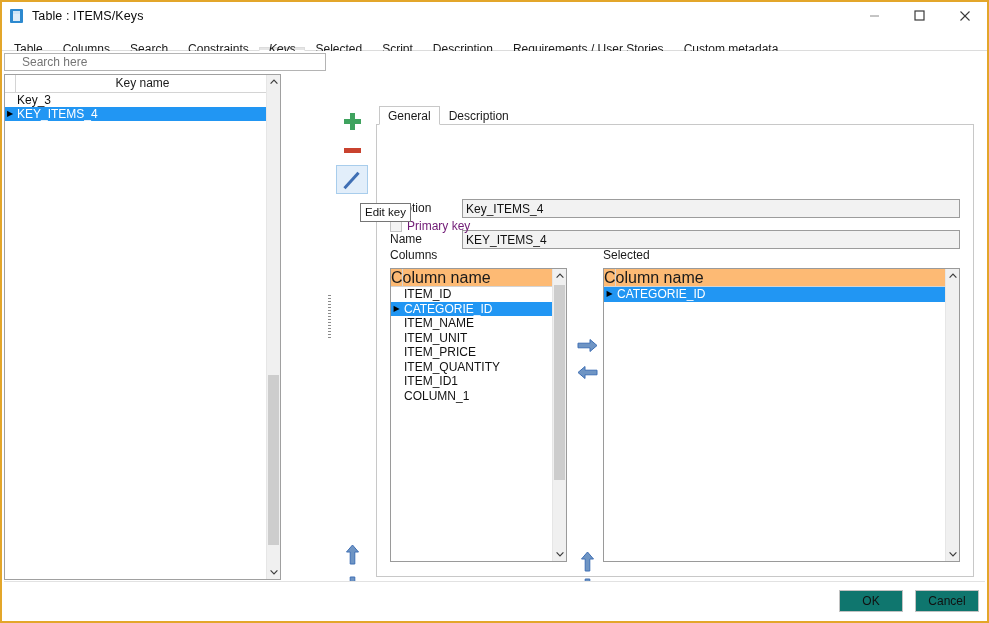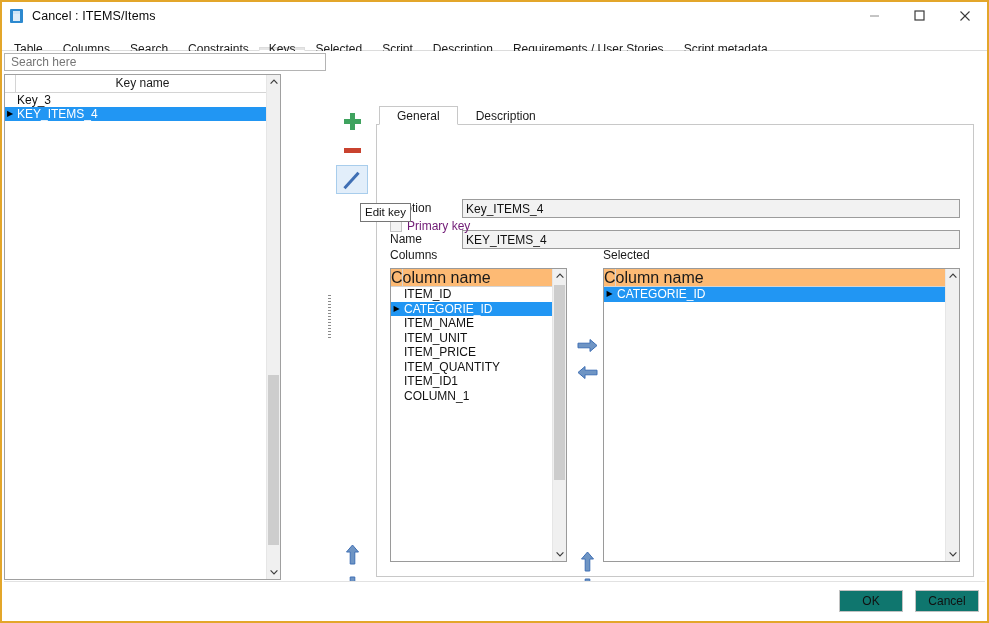--- a/index.html
+++ b/index.html
@@ -97,20 +97,21 @@
     box-sizing: border-box;
     border: 1px solid transparent;
     border-bottom: none;
     margin-top: 18px;
   }
   .tabstrip .tab.active {
     background: #e5e5e5;
     border: 1px solid #dcdcdc;
     border-bottom: 1px solid #ffffff;
     margin-bottom: -1px;
+    font-style: italic;
   }
 
   
   .body {
     flex: 1 1 auto;
     position: relative;
     background: #ffffff;
   }
 
   
@@ -122,21 +123,21 @@
   .search-box {
     position: absolute;
     left: 0; top: 0;
     width: 322px; height: 18px;
     box-sizing: border-box;
     border: 1px solid #b4b4b4;
     background: #ffffff;
     font-family: "Liberation Sans", sans-serif;
     font-size: 12px;
     color: #4a4a4a;
-    padding: 0 6px;
+    padding: 0 17px;
     outline: none;
   }
   .key-grid {
     position: absolute;
     left: 0; top: 21px;
     width: 277px; bottom: 0;
     box-sizing: border-box;
     border: 1px solid #a0a0a0;
     background: #ffffff;
     overflow: hidden;
@@ -302,21 +303,21 @@
   }
   .inner-tabs {
     height: 19px;
     display: flex;
     align-items: stretch;
     border-bottom: 1px solid #c8c8c8;
     padding-left: 3px;
     box-sizing: border-box;
   }
   .inner-tabs .itab {
-    padding: 0 17px;
+    padding: 0 8px;
     display: flex; align-items: center;
     font-size: 12px;
     color: #1a1a1a;
     box-sizing: border-box;
     border: 1px solid transparent;
     border-bottom: none;
   }
   .inner-tabs .itab.active {
     background: #ffffff;
     border: 1px solid #c8c8c8;
@@ -449,21 +450,21 @@
 </style>
 </head>
 <body>
 
 <div class="window">
 
   <div class="titlebar">
     <div class="title-icon">
       <div class="db"></div>
     </div>
-    <div class="title-text">Cancel : ITEMS/Items</div>
+    <div class="title-text">Table : ITEMS/Keys</div>
     <div class="win-btns">
       <div class="win-btn">
         <svg width="11" height="11" viewBox="0 0 11 11">
             <line x1="1" y1="6" x2="10" y2="6" stroke="#8a8a8a" stroke-width="1"></line>
           </svg>
       </div>
       <div class="win-btn">
         <svg width="11" height="11" viewBox="0 0 11 11">
             <rect x="1" y="1" width="9" height="9" fill="none" stroke="#3a3a3a" stroke-width="1.2"></rect>
           </svg>
@@ -480,21 +481,21 @@
   <div class="tabstrip">
     <div class="tab">Table</div>
     <div class="tab">Columns</div>
     <div class="tab">Search</div>
     <div class="tab">Constraints</div>
     <div class="tab active">Keys</div>
     <div class="tab">Selected</div>
     <div class="tab">Script</div>
     <div class="tab">Description</div>
     <div class="tab">Requirements / User Stories</div>
-    <div class="tab">Script metadata</div>
+    <div class="tab">Custom metadata</div>
   </div>
 
   <div class="body">
 
     <div class="left-pane">
       <input class="search-box" type="text" placeholder="Search here" style="">
 
       <div class="key-grid">
         <div class="grid-header">Key name</div>
         <div class="grid-rows">

